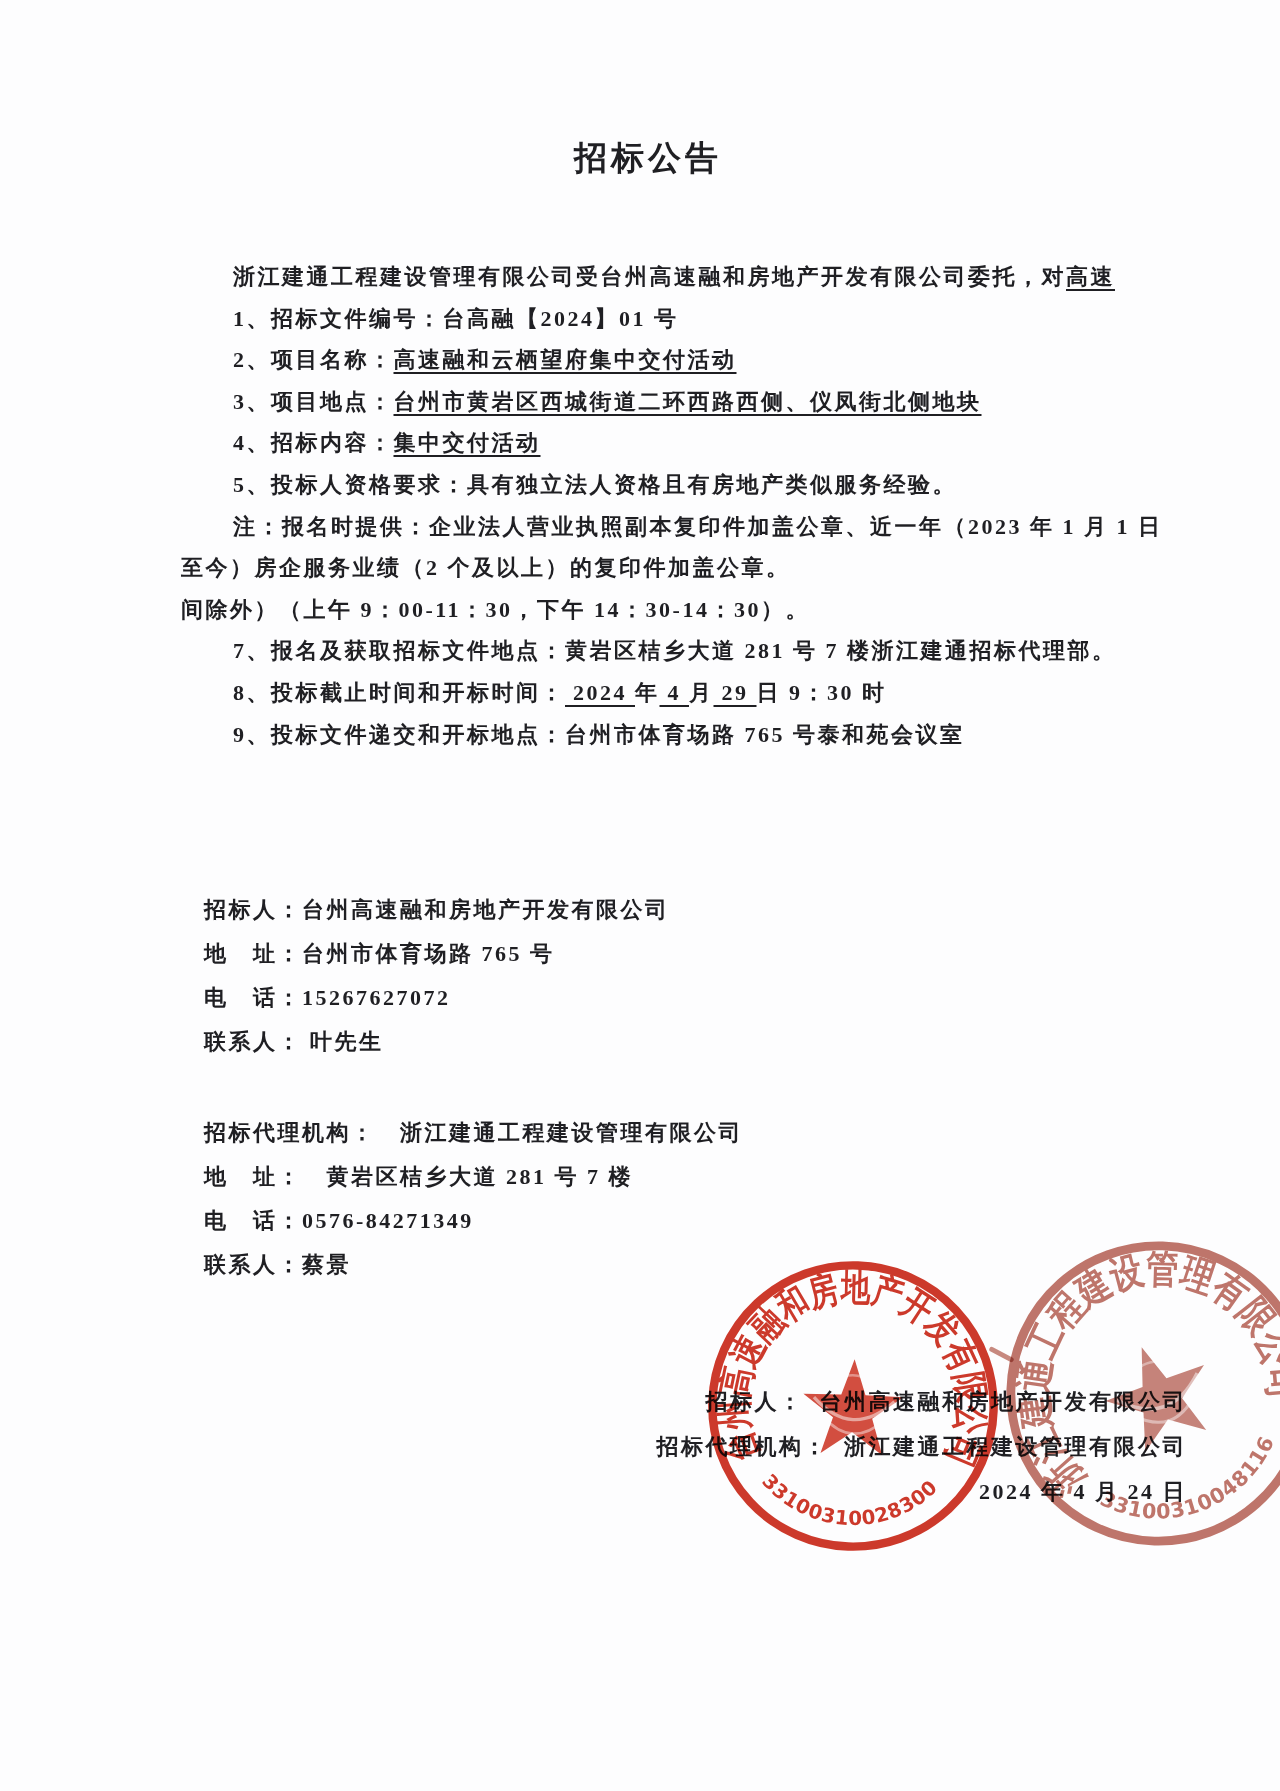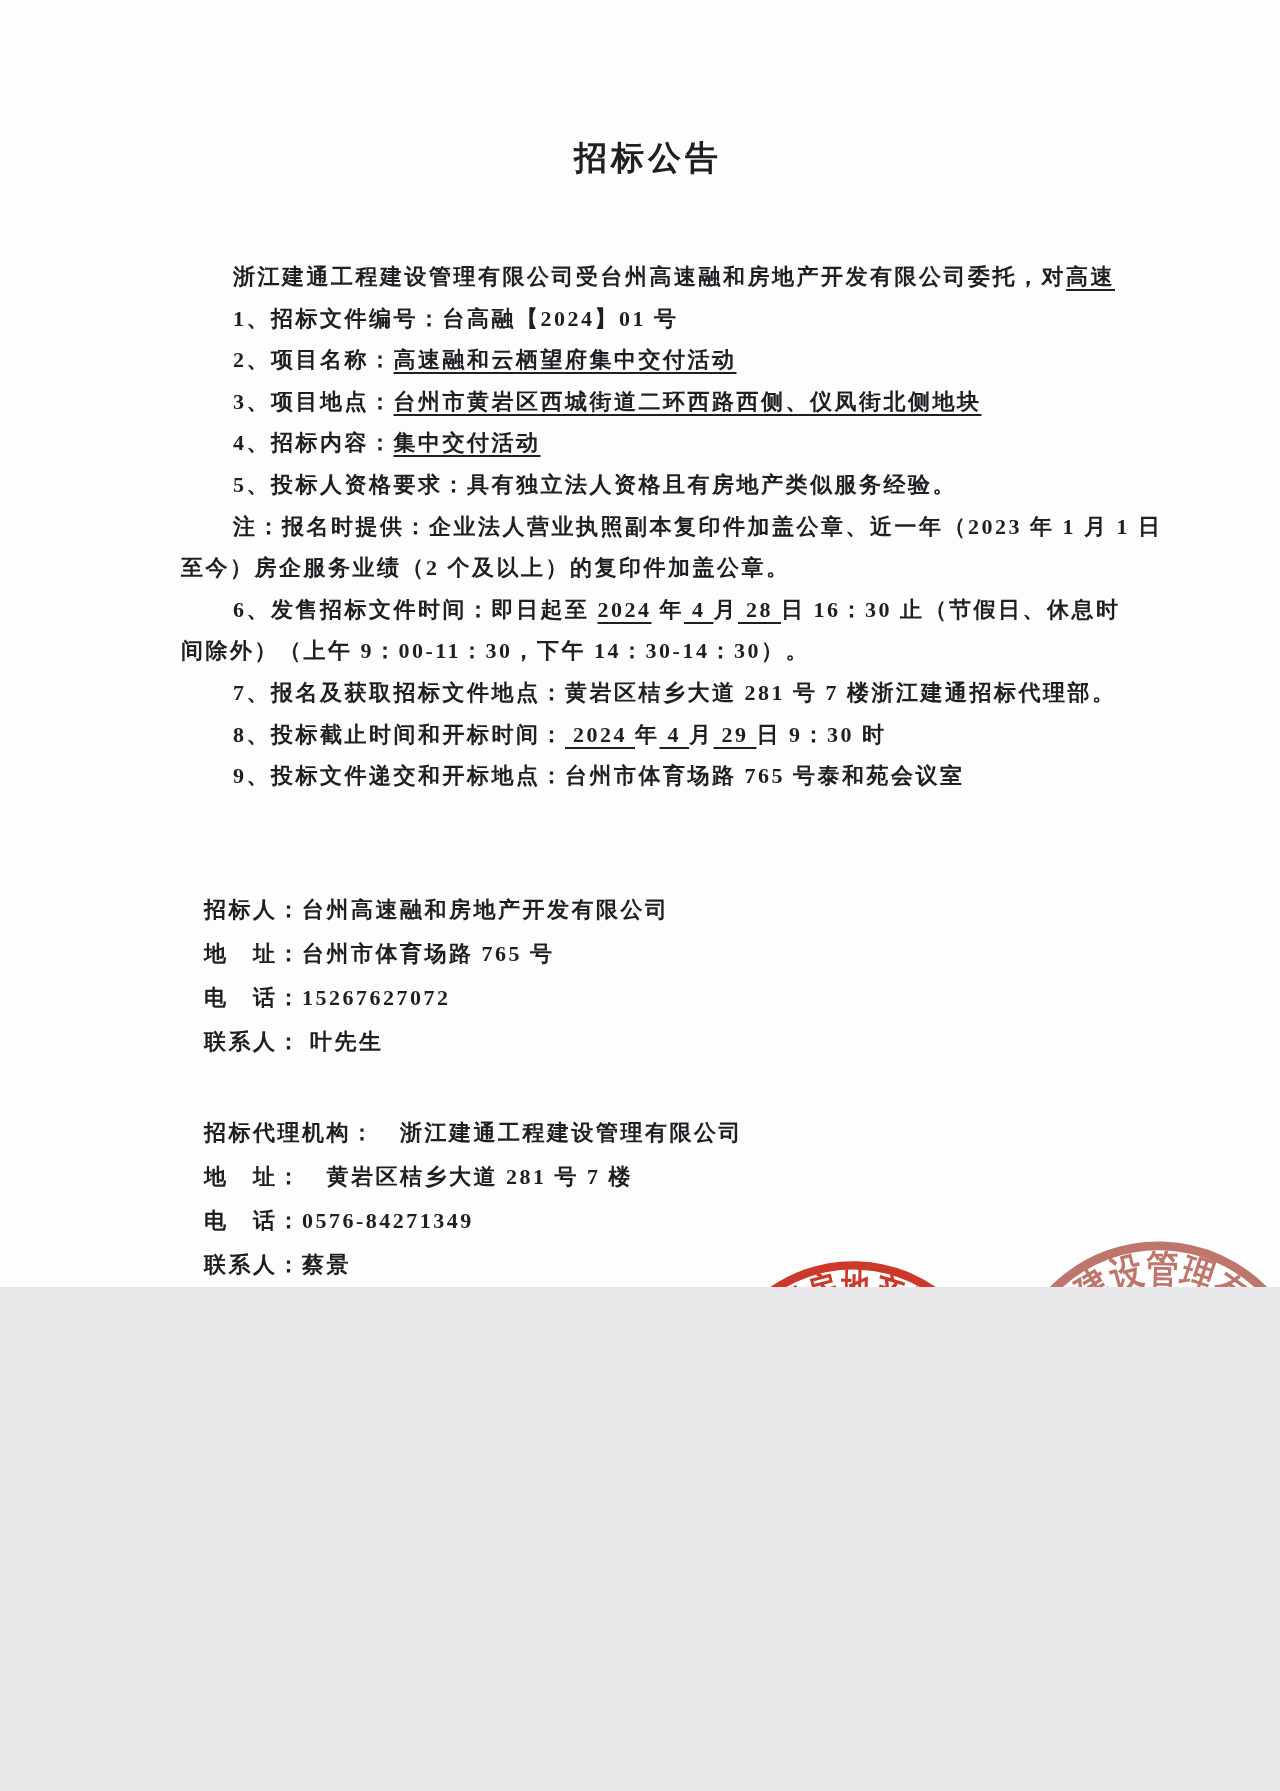--- a/index.html
+++ b/index.html
@@ -1,17 +1,17 @@
 <!DOCTYPE html>
 <html style="--ink: #1f1f23; --stamp-left: #cb2a1a; --stamp-right: #b2584a;"><head>
 <meta charset="utf-8">
 <style>
   html,body{margin:0;padding:0;background:#e8e8ea;}
   .page{
-    position:relative;width:1280px;height:1287px;margin:0 auto;
+    position:relative;width:1280px;height:1791px;margin:0 auto;
     background:#fdfdfe;overflow:hidden;
     font-family:"Liberation Serif","DejaVu Serif",serif;
     color:var(--ink,#1f1f23);
   }
   .doc-title{
     position:absolute;top:136px;left:16px;width:1264px;
     text-align:center;font-size:33px;font-weight:bold;letter-spacing:4px;
   }
   .body-lines{
     position:absolute;left:181px;top:256px;width:1020px;
@@ -50,21 +50,20 @@
 
   <div class="body-lines" id="body-lines">
       <div class="bline ind"><span>浙江建通工程建设管理有限公司受台州高速融和房地产开发有限公司委托，对</span><span class="ul">高速</span></div>
       <div class="bline ind"><span>1、招标文件编号：台高融【2024】01 号</span></div>
       <div class="bline ind"><span>2、项目名称：</span><span class="ul">高速融和云栖望府集中交付活动</span></div>
       <div class="bline ind"><span>3、项目地点：</span><span class="ul">台州市黄岩区西城街道二环西路西侧、仪凤街北侧地块</span></div>
       <div class="bline ind"><span>4、招标内容：</span><span class="ul">集中交付活动</span></div>
       <div class="bline ind"><span>5、投标人资格要求：具有独立法人资格且有房地产类似服务经验。</span></div>
       <div class="bline ind"><span>注：报名时提供：企业法人营业执照副本复印件加盖公章、近一年（2023 年 1 月 1 日</span></div>
       <div class="bline"><span>至今）房企服务业绩（2 个及以上）的复印件加盖公章。</span></div>
-      <div class="bline ind"><span>6、发售招标文件时间：即日起至 </span><span class="ul">2024</span><span> 年</span><span class="ul"> 4 </span><span>月</span><span class="ul"> 28 </span><span>日 16：30 止（节假日、休息时</span></div>
       <div class="bline"><span>间除外）（上午 9：00-11：30，下午 14：30-14：30）。</span></div>
       <div class="bline ind"><span>7、报名及获取招标文件地点：黄岩区桔乡大道 281 号 7 楼浙江建通招标代理部。</span></div>
       <div class="bline ind"><span>8、投标截止时间和开标时间：</span><span class="ul"> 2024 </span><span>年</span><span class="ul"> 4 </span><span>月</span><span class="ul"> 29 </span><span>日 9：30 时</span></div>
       <div class="bline ind"><span>9、投标文件递交和开标地点：台州市体育场路 765 号泰和苑会议室</span></div>
     </div>
 
   <div class="contact-block" id="bidder-block"><div class="cline">招标人：台州高速融和房地产开发有限公司</div><div class="cline">地　址：台州市体育场路 765 号</div><div class="cline">电　话：15267627072</div><div class="cline">联系人： 叶先生</div></div>
 
   <div class="contact-block" id="agency-block"><div class="cline">招标代理机构：　浙江建通工程建设管理有限公司</div><div class="cline">地　址：　黄岩区桔乡大道 281 号 7 楼</div><div class="cline">电　话：0576-84271349</div><div class="cline">联系人：蔡景</div></div>
 

